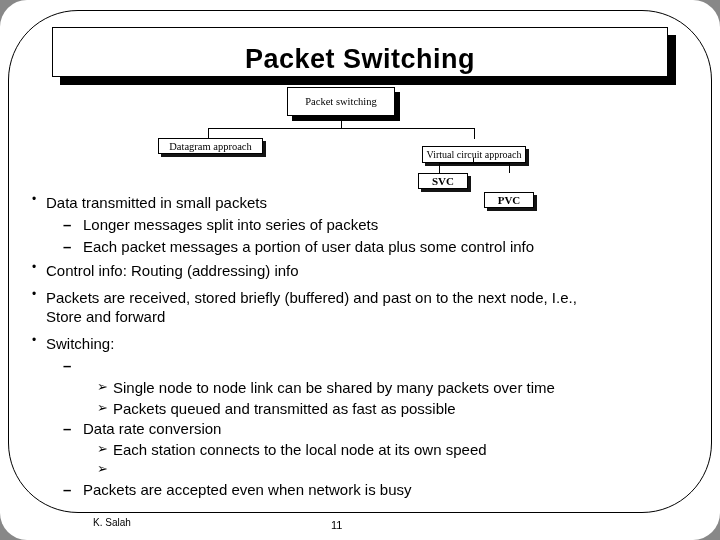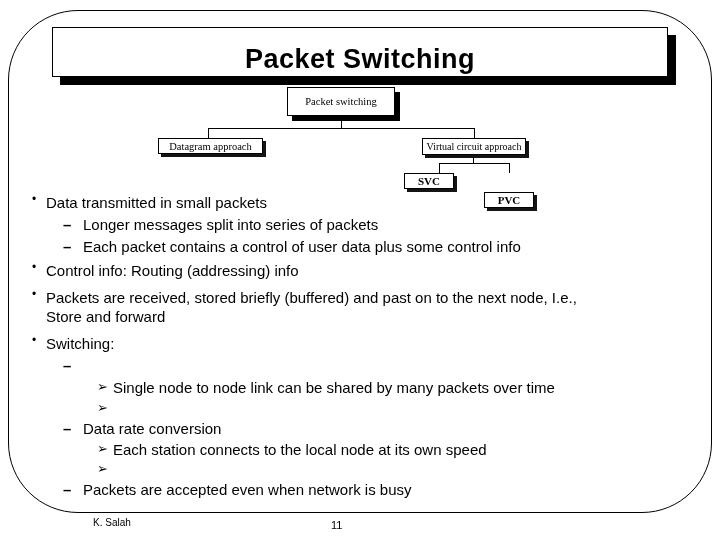--- a/index.html
+++ b/index.html
@@ -1,20 +1,21 @@
 <!DOCTYPE html>
 <html><head>
 <meta charset="utf-8">
 <style>
   html,body { margin:0; padding:0; background:#888; }
   * { box-sizing:border-box; }
   .slide {
     position:relative; width:720px; height:540px; background:#ffffff;
     font-family:"Liberation Sans", sans-serif; color:#000; overflow:hidden;
     margin:0 auto;
+    border-radius:27px;
   }
   
   .frame {
     position:absolute; left:8px; top:10px; width:704px; height:503px;
     border:1px solid #000; border-radius:70px; background:transparent;
   }
   
   .title-box {
     position:absolute; left:52px; top:27px; width:616px; height:50px;
     background:#fff; border:1px solid #000; box-shadow:8px 8px 0 #000;
@@ -25,22 +26,22 @@
   }
   
   .dnode {
     position:absolute; background:#fff; border:1px solid #000;
     box-shadow:3px 3px 0 #141414;
     display:flex; align-items:center; justify-content:center;
     font-family:"Liberation Serif", serif; white-space:nowrap;
   }
   .dnode-root   { left:287px; top:87px;  width:108px; height:29px; font-size:10.5px; box-shadow:5px 5px 0 #000; }
   .dnode-datagram { left:158px; top:138px; width:105px; height:16px; font-size:10.5px; }
-  .dnode-virtual  { left:422px; top:138px; width:104px; height:17px; font-size:10px; }
-  .dnode-svc    { left:404px; top:173px; width:50px;  height:16px; font-size:11px; font-weight:bold; }
+  .dnode-virtual  { left:422px; top:146px; width:104px; height:17px; font-size:10px; }
+  .dnode-svc    { left:418px; top:173px; width:50px;  height:16px; font-size:11px; font-weight:bold; }
   .dnode-pvc    { left:484px; top:173px; width:50px;  height:16px; font-size:11px; font-weight:bold;margin-top:19px; }
   .cline { position:absolute; background:#000; }
   
   .line { position:absolute; left:30px; width:680px; font-size:15px; white-space:nowrap; }
   .line .g  { position:absolute; top:0; }
   .lvl1 .g  { left:2px;  font-size:12px; top:-2px; }
   .lvl1 .t  { margin-left:16px; }
   .lvl2 .g  { left:33px; font-weight:bold; }
   .lvl2 .t  { margin-left:53px;margin-top:29px; }
   .lvl3 .g  { left:67px; font-size:13px; font-family:"DejaVu Sans", sans-serif; }
@@ -95,21 +96,21 @@
     <div class="line lvl1" style="top:194px">
       <span class="g">•</span>
       <span class="t">Data transmitted in small packets</span>
     </div>
     <div class="line lvl2" style="top:216px">
       <span class="g">–</span>
       <span class="t">Longer messages split into series of packets</span>
     </div>
     <div class="line lvl2" style="top:238px">
       <span class="g">–</span>
-      <span class="t">Each packet contains a control of user data plus some control info</span>
+      <span class="t">Each packet messages a portion of user data plus some control info</span>
     </div>
     <div class="line lvl1" style="top:262px">
       <span class="g">•</span>
       <span class="t">Control info: Routing (addressing) info</span>
     </div>
     <div class="line lvl1" style="top:289px">
       <span class="g">•</span>
       <span class="t">Packets are received, stored briefly (buffered) and past on to the next node, I.e.,</span>
     </div>
     <div class="line cont" style="top:308px">
@@ -121,20 +122,21 @@
     </div>
     <div class="line lvl2" style="top:357px">
       <span class="g">–</span>
     </div>
     <div class="line lvl3" style="top:379px">
       <span class="g">➢</span>
       <span class="t">Single node to node link can be shared by many packets over time</span>
     </div>
     <div class="line lvl3" style="top:400px">
       <span class="g">➢</span>
+      <span class="t">Packets queued and transmitted as fast as possible</span>
     </div>
     <div class="line lvl2" style="top:420px">
       <span class="g">–</span>
       <span class="t">Data rate conversion</span>
     </div>
     <div class="line lvl3" style="top:441px">
       <span class="g">➢</span>
       <span class="t">Each station connects to the local node at its own speed</span>
     </div>
     <div class="line lvl3" style="top:461px">

